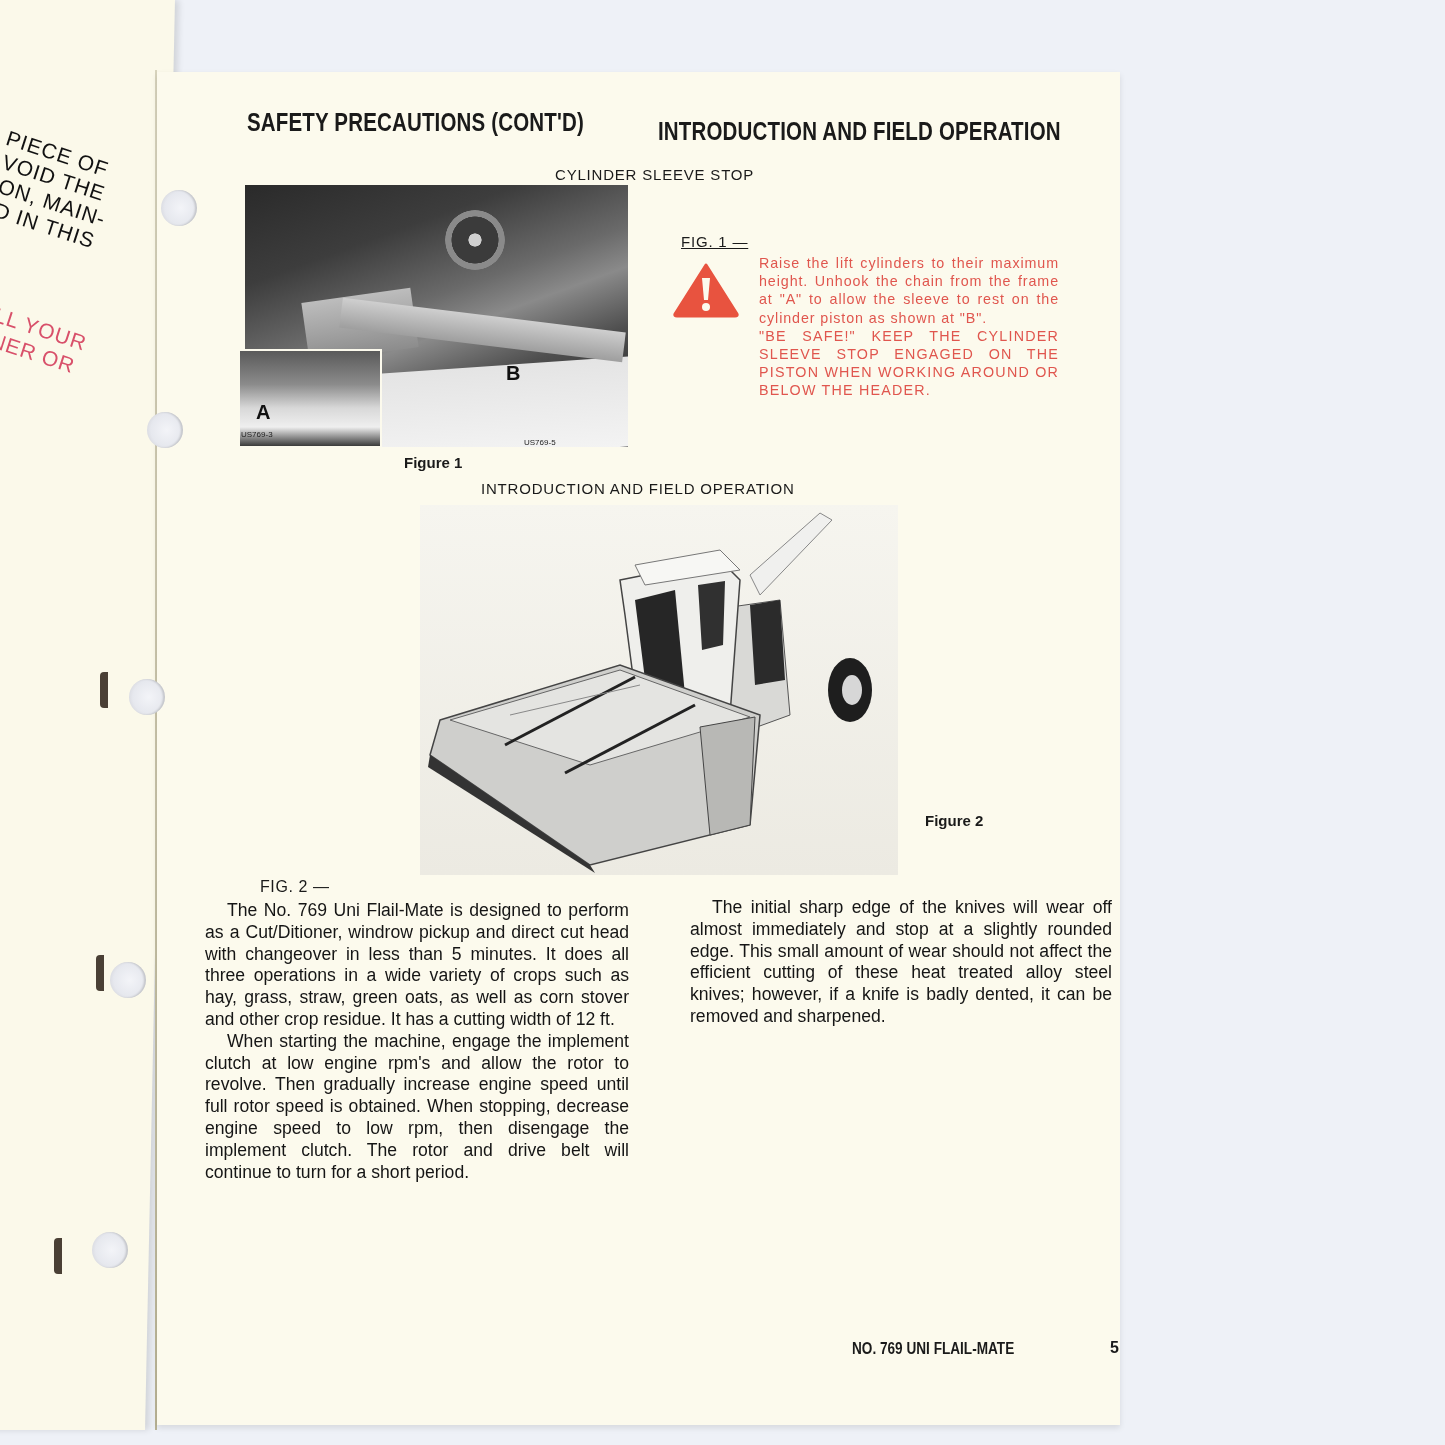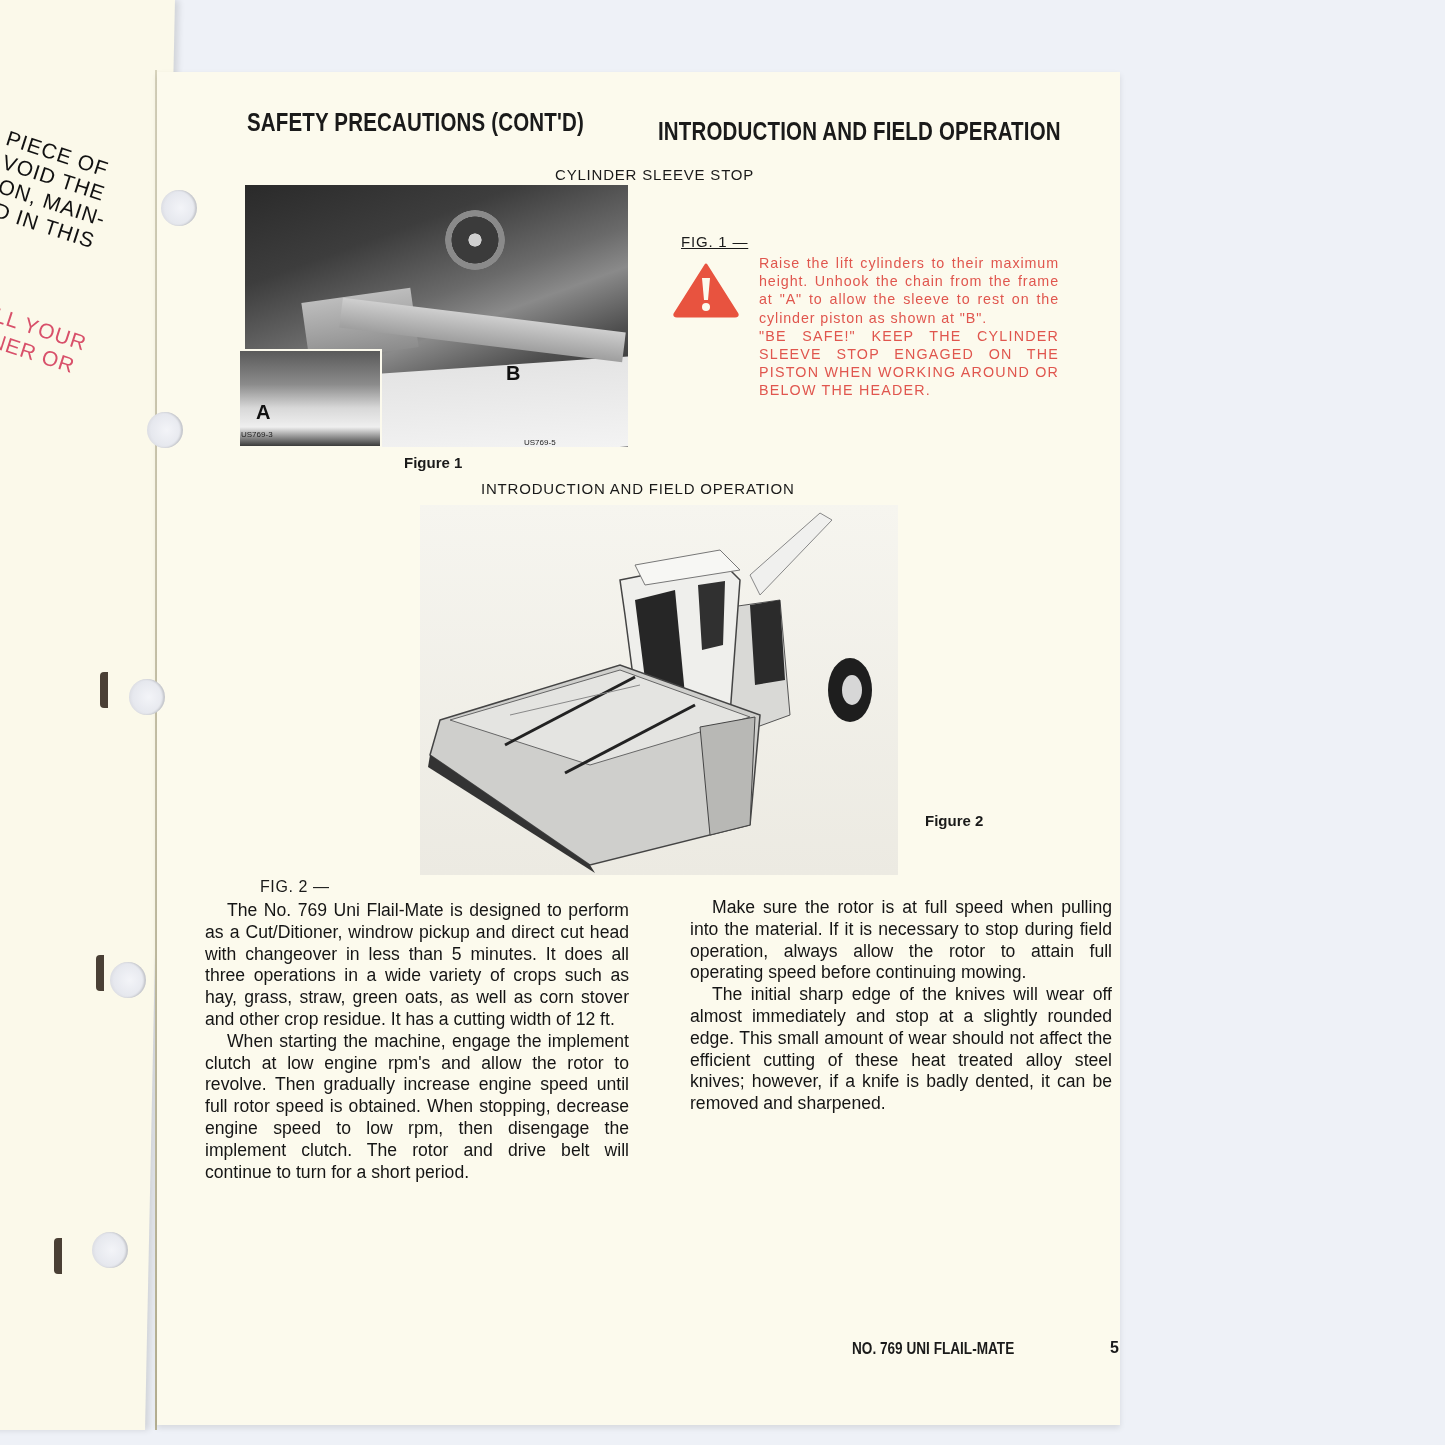--- a/index.html
+++ b/index.html
@@ -179,18 +179,17 @@
   </svg>
 </div>
 <div class="caption" style="left:925px;top:812px;">Figure 2</div>
 <div class="caption" style="left:220px;top:878px;font-weight:normal;font-size:16px;letter-spacing:0.6px;margin-left:40px;">FIG. 2 —</div>
 
 <div class="body-col" style="left:205px;top:900px;width:424px;">
   <p>The No. 769 Uni Flail-Mate is designed to perform as a Cut/Ditioner, windrow pickup and direct cut head with changeover in less than 5 minutes. It does all three operations in a wide variety of crops such as hay, grass, straw, green oats, as well as corn stover and other crop residue. It has a cutting width of 12 ft.</p>
   <p>When starting the machine, engage the implement clutch at low engine rpm's and allow the rotor to revolve. Then gradually increase engine speed until full rotor speed is obtained. When stopping, decrease engine speed to low rpm, then disengage the implement clutch. The rotor and drive belt will continue to turn for a short period.</p>
 </div>
 <div class="body-col" style="left:690px;top:897px;width:422px;">
-  <p>Make sure the rotor is at full speed when pulling into the material. If it is necessary to stop during field operation, always allow the rotor to attain full operating speed before continuing mowing.</p>
   <p>The initial sharp edge of the knives will wear off almost immediately and stop at a slightly rounded edge. This small amount of wear should not affect the efficient cutting of these heat treated alloy steel knives; however, if a knife is badly dented, it can be removed and sharpened.</p>
 </div>
 
 <div class="footer" style="left:852px;top:1340px;transform:scaleX(0.85);transform-origin:left center;">NO. 769 UNI FLAIL-MATE</div>
 <div class="footer" style="left:1110px;top:1339px;">5</div>
 
 </body></html>

